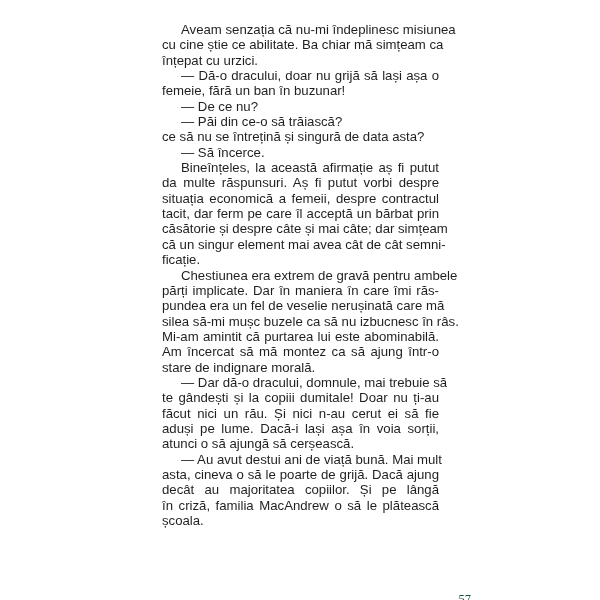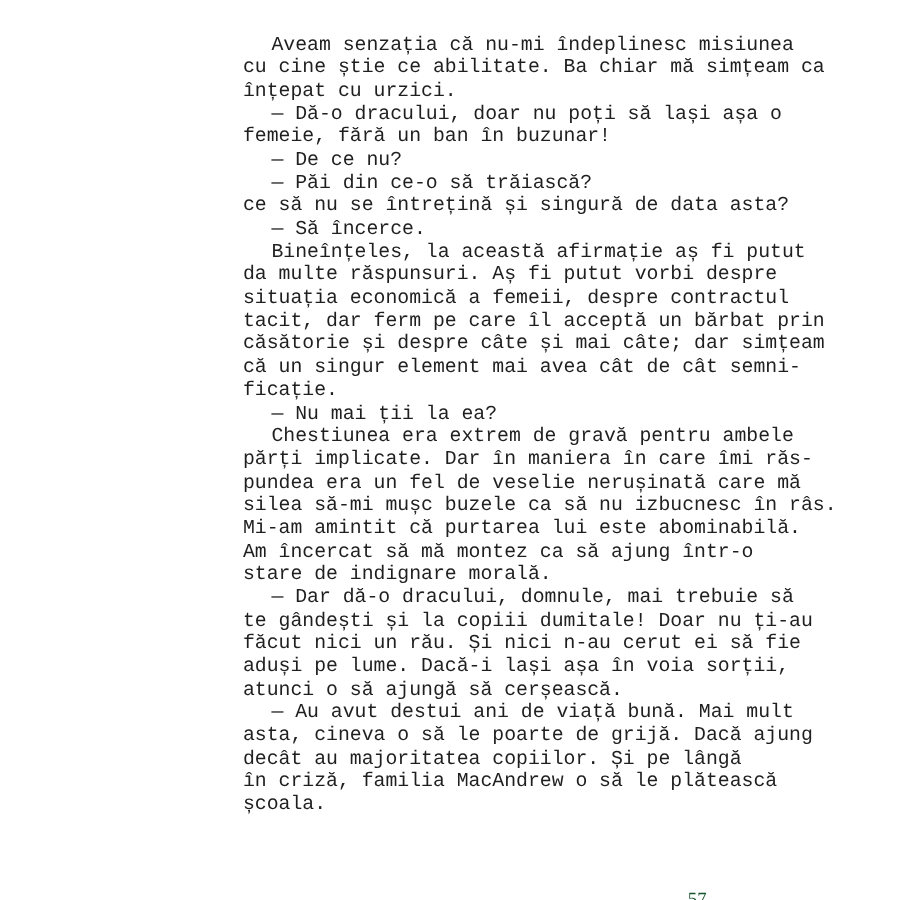--- a/index.html
+++ b/index.html
@@ -2,21 +2,21 @@
 <html><head>
 <meta charset="utf-8">
 <style>
   html, body { margin: 0; padding: 0; background: #ffffff; }
   body { width: 600px; height: 600px; position: relative; overflow: hidden; }
   .page {
     position: absolute;
     left: 162px;
     top: 22px;
     width: 277px;
-    font-family: Liberation Mono, monospace;
+    font-family: Liberation Sans, sans-serif;
     font-size: 13.2px;
     line-height: 15.35px;
     color: #1f1f1f;
   }
   .line {
     display: block;
     white-space: nowrap;
     text-align: justify;
     text-align-last: justify;
     height: 15.35px;
@@ -35,34 +35,33 @@
     margin-left: 31px;
   }
 </style>
 </head>
 <body>
 
 <div class="page" id="page-text">
     <span class="line indent">Aveam senzația că nu-mi îndeplinesc misiunea</span>
     <span class="line">cu cine știe ce abilitate. Ba chiar mă simțeam ca</span>
     <span class="line last">înțepat cu urzici.</span>
-    <span class="line indent">— Dă-o dracului, doar nu poți să lași așa o</span>
+    <span class="line indent">— Dă-o dracului, doar nu grijă să lași așa o</span>
     <span class="line last">femeie, fără un ban în buzunar!</span>
     <span class="line indent last">— De ce nu?</span>
     <span class="line indent last">— Păi din ce-o să trăiască?</span>
     <span class="line last">ce să nu se întrețină și singură de data asta?</span>
     <span class="line indent last">— Să încerce.</span>
     <span class="line indent">Bineînțeles, la această afirmație aș fi putut</span>
     <span class="line">da multe răspunsuri. Aș fi putut vorbi despre</span>
     <span class="line">situația economică a femeii, despre contractul</span>
     <span class="line">tacit, dar ferm pe care îl acceptă un bărbat prin</span>
     <span class="line">căsătorie și despre câte și mai câte; dar simțeam</span>
     <span class="line">că un singur element mai avea cât de cât semni-</span>
     <span class="line last">ficație.</span>
-    <span class="line indent last">— Nu mai ții la ea?</span>
     <span class="line indent">Chestiunea era extrem de gravă pentru ambele</span>
     <span class="line">părți implicate. Dar în maniera în care îmi răs-</span>
     <span class="line">pundea era un fel de veselie nerușinată care mă</span>
     <span class="line">silea să-mi mușc buzele ca să nu izbucnesc în râs.</span>
     <span class="line">Mi-am amintit că purtarea lui este abominabilă.</span>
     <span class="line">Am încercat să mă montez ca să ajung într-o</span>
     <span class="line last">stare de indignare morală.</span>
     <span class="line indent">— Dar dă-o dracului, domnule, mai trebuie să</span>
     <span class="line">te gândești și la copiii dumitale! Doar nu ți-au</span>
     <span class="line">făcut nici un rău. Și nici n-au cerut ei să fie</span>

